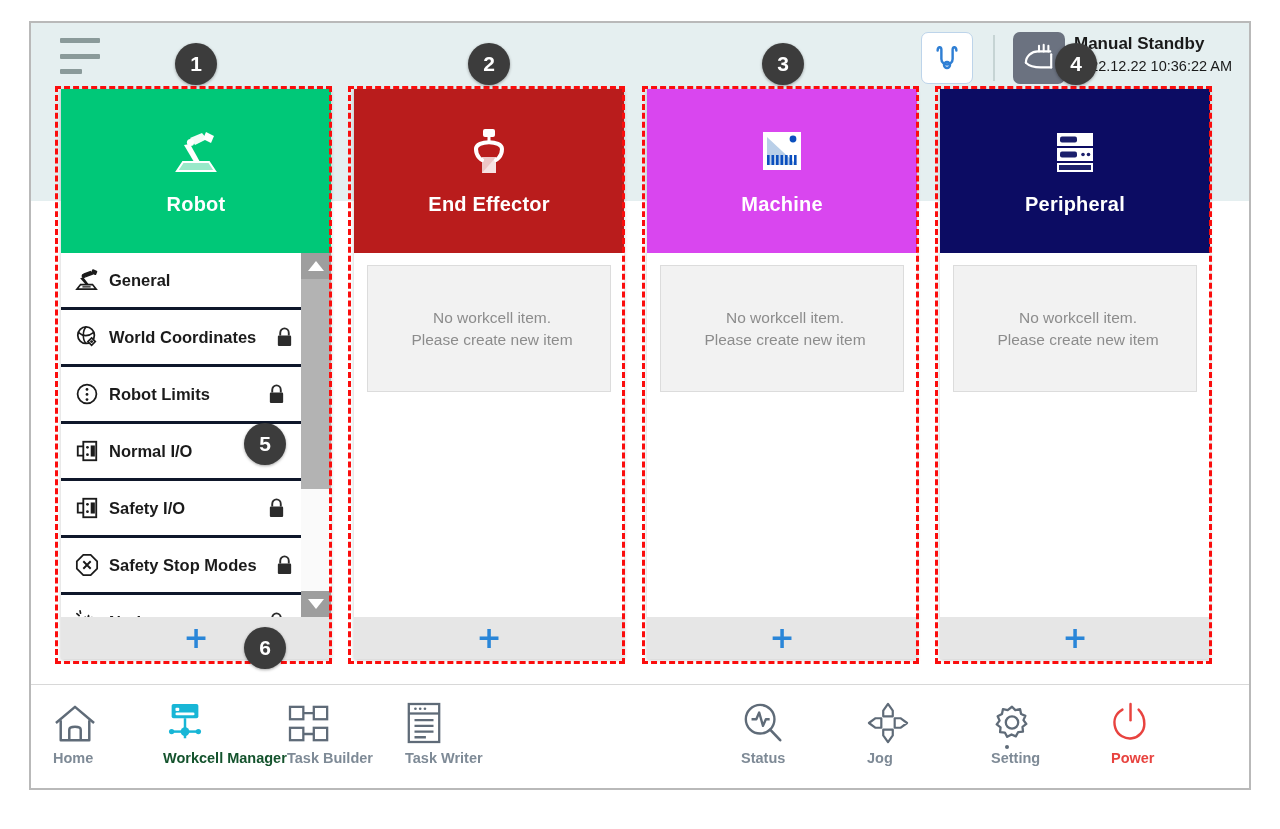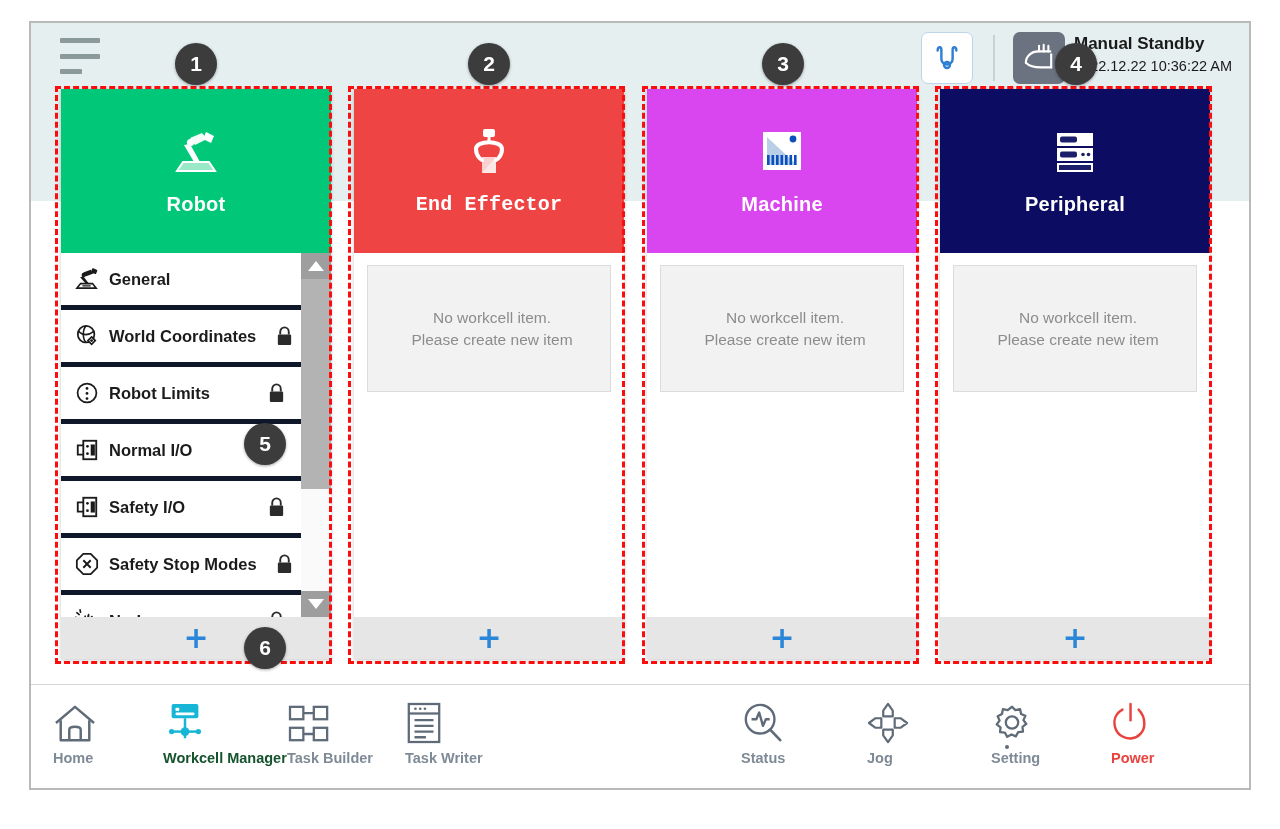--- a/index.html
+++ b/index.html
@@ -135,21 +135,21 @@
   .empty-box span { color: #8c8c8c; font-size: 15.5px; }
 
   
   #robot-list {
     position: absolute; left: 0; top: 0;
     width: 240px; height: 100%;
     background: #ffffff;
   }
   .list-row {
     height: 57px;
-    border-bottom: 5px solid #0f172a;
+    border-bottom: 3px solid #0f172a;
     display: flex; align-items: center;
     padding: 0 7px 0 11px;
     cursor: pointer;
     position: relative;
   }
   .list-row .ricon { width: 30px; flex: 0 0 30px; display:flex; align-items:center; justify-content:center; }
   .list-row .rlabel {
     font-size: 16.5px; font-weight: bold; color: #1b1b1b; margin-left: 7px;
     white-space: nowrap;
   }
@@ -410,21 +410,21 @@
               <i></i>
             </div>
         </div>
       </div>
       <div class="card-foot">
         <span class="plus">+</span>
       </div>
     </div>
 
     <div class="card c1">
-      <div class="card-head" id="head1" style="background: #ef4444; font-family: Liberation Mono, monospace;">
+      <div class="card-head" id="head1" style="background: #b91c1c;">
         <div class="glyph">
           <svg width="42" height="52" viewBox="0 0 42 52">
             <rect x="15" y="2" width="12" height="8" rx="2" fill="#ffffff"></rect>
             <path d="M21 10 L21 16" stroke="#ffffff" stroke-width="3"></path>
             <path d="M8 22 C8 13 34 13 34 22 C34 30 28 33 28 33" fill="none" stroke="#ffffff" stroke-width="4" stroke-linecap="round"></path>
             <path d="M8 22 C8 30 14 33 14 33" fill="none" stroke="#ffffff" stroke-width="4" stroke-linecap="round"></path>
             <rect x="14" y="30" width="14" height="16" fill="#ffffff" opacity="0.75"></rect>
             <path d="M14 46 L28 30 L28 46 Z" fill="#ffffff" opacity="0.5"></path>
           </svg>
         </div>

